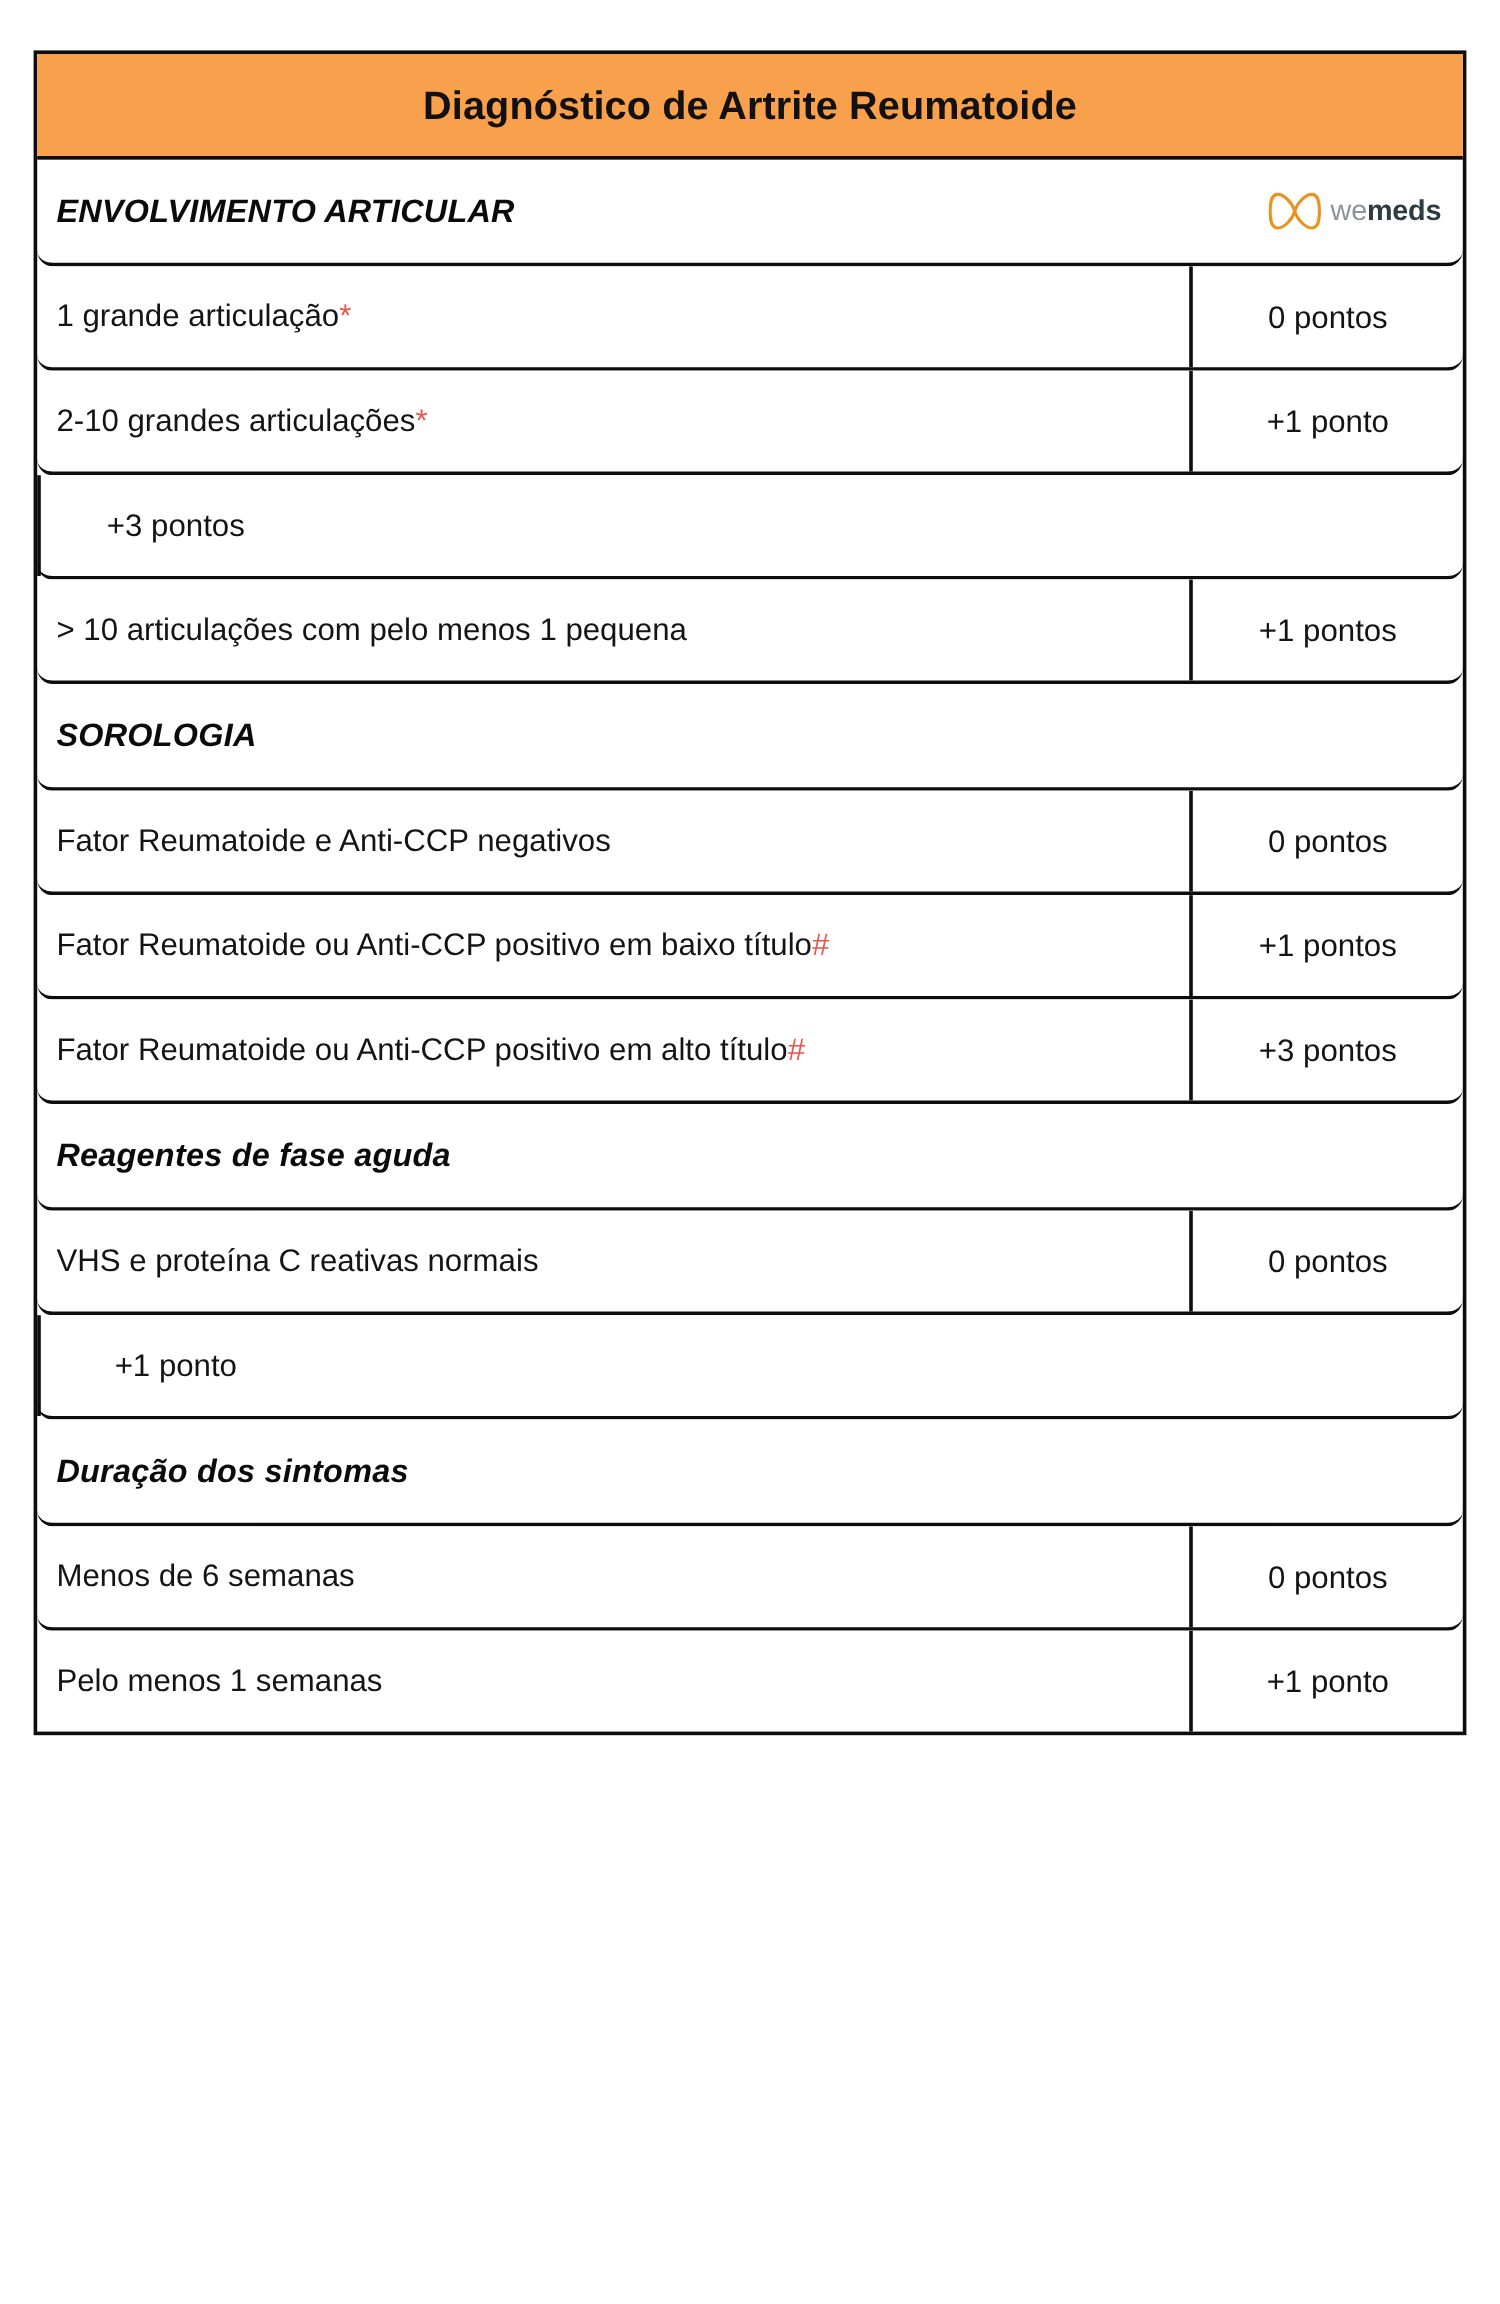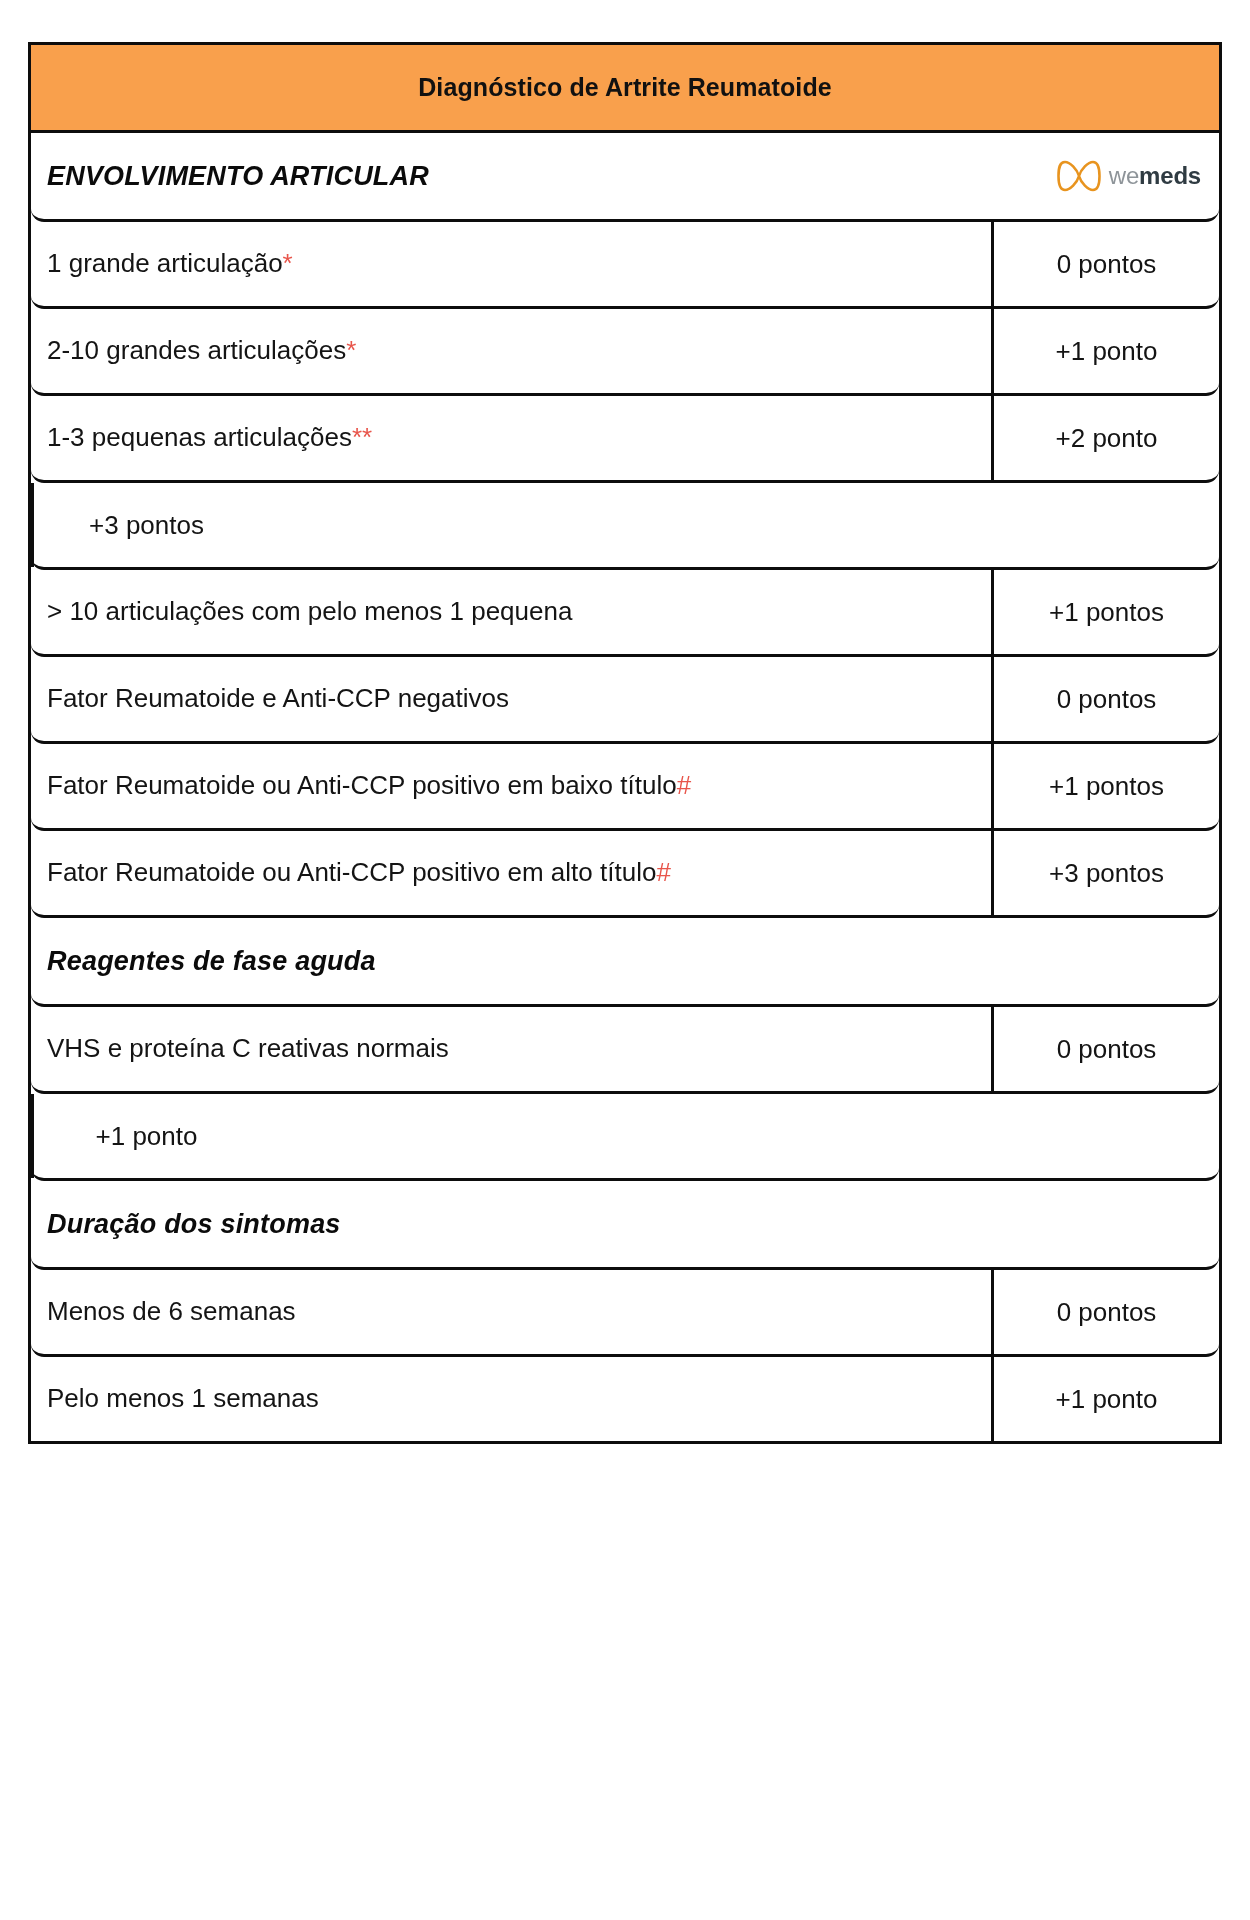--- a/index.html
+++ b/index.html
@@ -29,21 +29,21 @@
   .title-bar {
     background: #f9a04c;
     border-bottom: 3px solid #0d0d0d;
     height: 85px;
     display: flex;
     align-items: center;
     justify-content: center;
     text-align: center;
   }
   .title-text {
-    font-size: 25px;
+    font-size: 33px;
     font-weight: 700;
     color: #111111;
     letter-spacing: 0.1px;
   }
 
   
   .row {
     display: flex;
     border-bottom: 3px solid #0d0d0d;
     min-height: 84px;
@@ -155,40 +155,37 @@
       </div>
       <div class="row">
         <div class="cell-desc">
           <div class="desc-text"><span>2-10 grandes articulações</span><span class="marker" style="color: rgb(232, 85, 75);">*</span></div>
         </div>
         <div class="cell-points">
           <div class="points-text">+1 ponto</div>
         </div>
       </div>
       <div class="row">
-        <div class="cell-desc">
-          <div class="desc-text"><span>1-3 pequenas articulações</span><span class="marker" style="color: rgb(232, 85, 75);">**</span></div>
-        </div>
-        <div class="cell-points">
-          <div class="points-text">+2 ponto</div>
-        </div>
-      </div>
-      <div class="row">
         <div class="cell-points">
           <div class="points-text">+3 pontos</div>
         </div>
       </div>
       <div class="row">
         <div class="cell-desc">
           <div class="desc-text"><span>&gt; 10 articulações com pelo menos 1 pequena</span></div>
         </div>
         <div class="cell-points">
           <div class="points-text">+1 pontos</div>
         </div>
       </div>
+      <div class="row section">
+        <div class="cell-full">
+          <div class="section-title">SOROLOGIA</div>
+        </div>
+      </div>
       <div class="row">
         <div class="cell-desc">
           <div class="desc-text"><span>Fator Reumatoide e Anti-CCP negativos</span></div>
         </div>
         <div class="cell-points">
           <div class="points-text">0 pontos</div>
         </div>
       </div>
       <div class="row">
         <div class="cell-desc">

